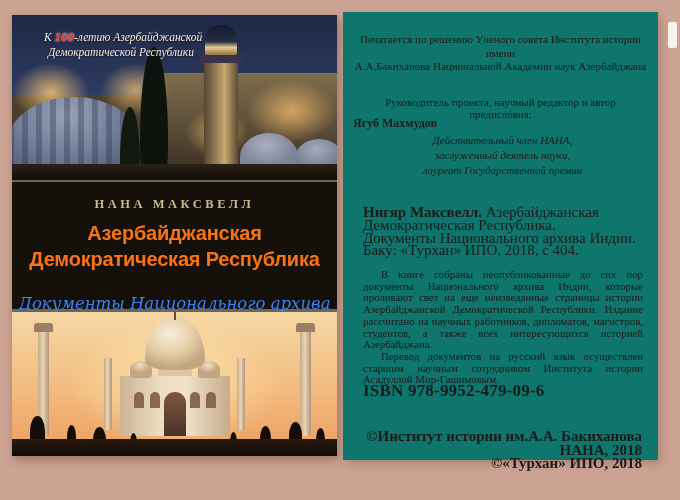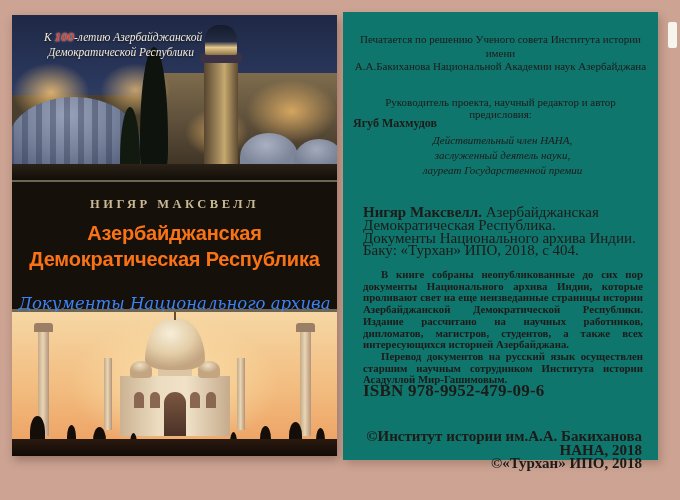--- a/index.html
+++ b/index.html
@@ -162,21 +162,21 @@
   .page-edge {
     position:absolute; left:668px; top:22px; width:9px; height:26px;
     background:#f7f4ee; border-radius:2px;
   }
   .pg { position:absolute; margin:0; }
   .approval { top:21px; left:10px; right:10px; text-align:center; font-size:11px; line-height:13.5px; }
   .role     { top:84px; left:10px; right:10px; text-align:center; font-size:11px; }
   .ed-name  { top:104px; left:10px; right:10px; text-align:left; font-size:12px; font-weight:bold; }
   .ed-titles{ top:121px; left:14px; right:10px; text-align:center; font-style:italic; font-size:11px; line-height:15px; }
   .citation { top:194px; left:20px; right:14px; font-size:15px; line-height:12.8px; }
-  .annot    { top:257px; left:20px; right:15px; font-size:10.8px; line-height:11.7px; text-align:justify;font-weight:bold; }
+  .annot    { top:257px; left:20px; right:15px; font-size:10.8px; line-height:11.7px; text-align:justify; }
   .annot p  { margin:0; text-indent:18px; }
   .isbn     { top:369px; left:20px; font-family:Liberation Serif, serif; font-size:17px; font-weight:600; letter-spacing:.2px; }
   .copyright{ top:418px; left:20px; right:16px; text-align:right; font-size:15px; line-height:13.5px; font-weight:600; }
 </style>
 </head>
 <body>
 
 <div class="cover">
 
   <div class="baku">
@@ -191,21 +191,21 @@
     <div class="small-dome-1"></div>
     <div class="small-dome-2"></div>
     <div class="baku-base"></div>
     <div class="banner">
       <div><span>К </span><span class="num">100</span><span>-летию Азербайджанской</span></div>
       <div class="l2">Демократической Республики</div>
     </div>
   </div>
 
   <div class="band">
-    <div class="band-author">НИГЯР МАКСВЕЛЛ</div>
+    <div class="band-author">НАНА МАКСВЕЛЛ</div>
     <div class="band-title">
       <div>Азербайджанская</div>
       <div>Демократическая  Республика</div>
     </div>
     <div class="band-subtitle">Документы Национального архива Индии</div>
   </div>
 
   <div class="taj">
     <div class="taj-min outer-l"></div>
     <div class="taj-min-cap cap-outer-l"></div>

